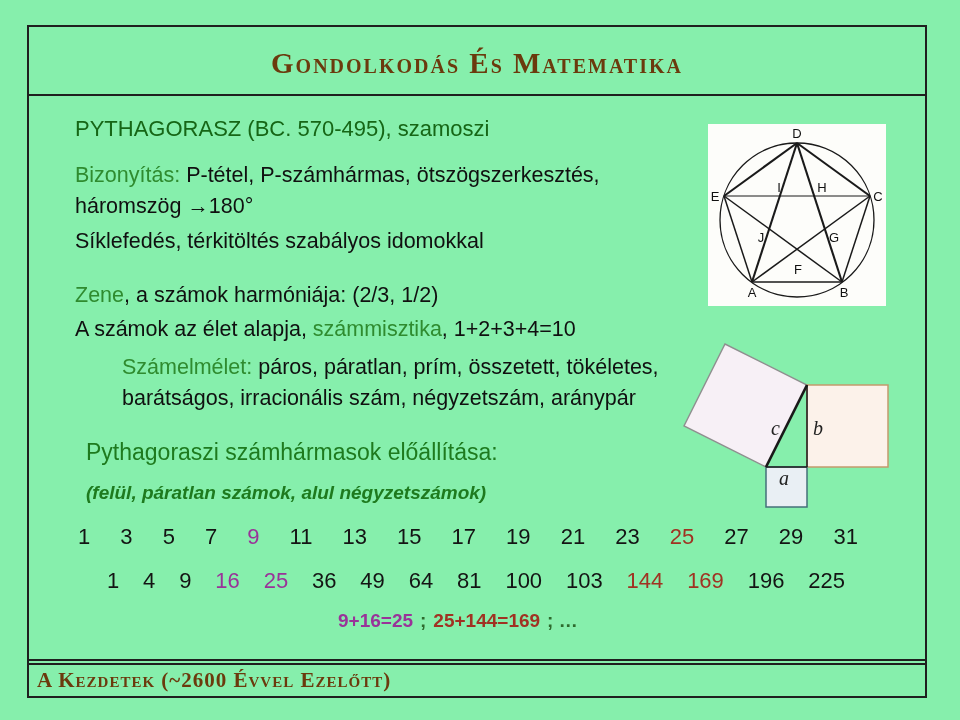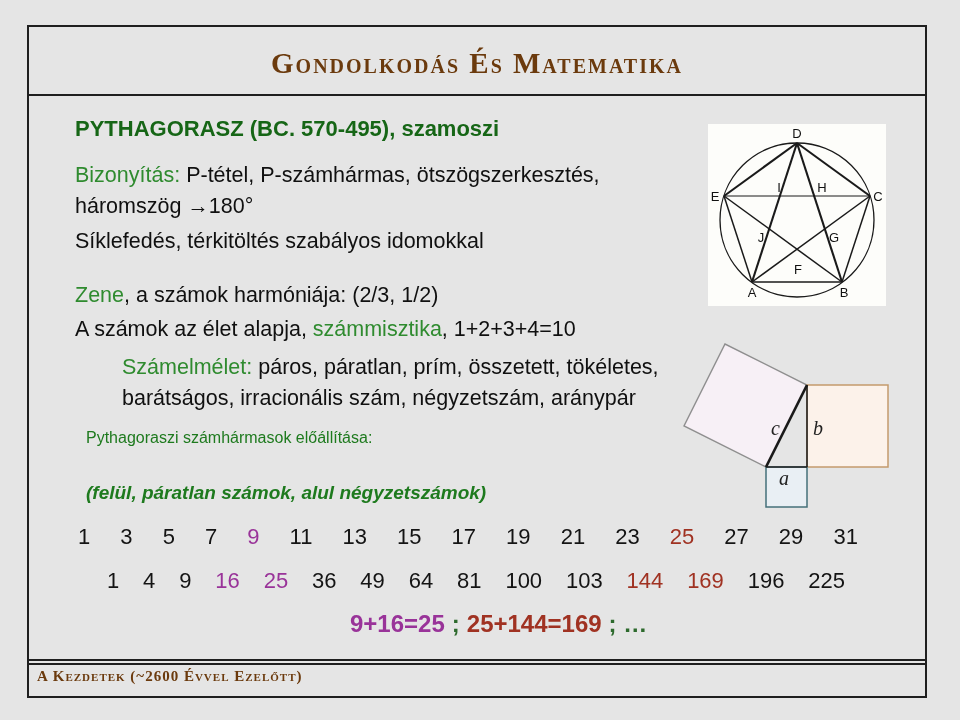--- a/index.html
+++ b/index.html
@@ -1,75 +1,75 @@
 <!DOCTYPE html>
 <html><head>
 <meta charset="utf-8">
 <style>
   html,body { margin:0; padding:0; }
   body { width:960px; height:720px; }
   .slide {
     position:relative; width:960px; height:720px;
-    background:#e5e5e5; overflow:hidden;
+    background:#86efac; overflow:hidden;
     font-family:"Liberation Sans", sans-serif;
   }
   .frame {
     position:absolute; left:27px; top:25px; width:900px; height:673px;
     box-sizing:border-box; border:2px solid #1f1f1f;
   }
   .hline { position:absolute; left:27px; width:900px; height:2px; background:#1f1f1f; }
   .title-sep { top:94px; }
   .footer-sep1 { top:659px; }
   .footer-sep2 { top:663px; }
 
   .slide-title {
     position:absolute; left:27px; top:47px; width:900px; text-align:center;
     font-family:"Liberation Serif", serif; font-variant:small-caps; font-weight:bold;
     font-size:29px; letter-spacing:2px; color:#6b3a0d; white-space:nowrap;
   }
 
   .h1 {
     position:absolute; left:75px; top:116px;
-    font-size:22px; font-weight:bold; color:#166616; white-space:nowrap;text-align:center;
+    font-size:22px; font-weight:normal; color:#166616; white-space:nowrap;text-align:center;
   }
   .para { position:absolute; left:75px; font-size:21.5px; color:#101010; line-height:31px; }
   .p-bizonyitas { top:160px; }
   .p-siklefedes { top:226px; }
   .p-zene { top:280px; }
   .p-szamok { top:314px; }
   .p-szamelmelet { top:352px;margin-left:47px; }
   .green { color:#2f8b2f; }
 
   .triples-heading {
-    position:absolute; left:86px; top:429px;
-    font-size:16px; color:#1e7a1e; white-space:nowrap;
+    position:absolute; left:86px; top:439px;
+    font-size:23px; color:#1e7a1e; white-space:nowrap;
   }
   .triples-note {
     position:absolute; left:86px; top:482px;
     font-size:19px; font-weight:bold; font-style:italic; color:#1e7a1e; white-space:nowrap;
   }
   .num-row {
     position:absolute; display:flex; justify-content:space-between;
     font-size:22px; color:#141414;
   }
   .row-odd { left:78px; top:524px; width:780px; }
   .row-square { left:107px; top:568px; width:738px; }
   .purple { color:#993399; }
   .red { color:#a03222; }
 
   .equation {
-    position:absolute; left:350px; top:610px;
-    font-size:24px; font-weight:bold; color:#2d6a2d; white-space:nowrap;
+    position:absolute; left:338px; top:610px;
+    font-size:19px; font-weight:bold; color:#2d6a2d; white-space:nowrap;
   }
   .equation .sep { margin:0 7px; }
 
   .footer-text {
     position:absolute; top:668px;
     font-family:"Liberation Serif", serif; font-variant:small-caps; font-weight:bold;
-    font-size:15px; letter-spacing:1px; color:#6b3a0d; white-space:nowrap;
+    font-size:21px; letter-spacing:1px; color:#6b3a0d; white-space:nowrap;
   }
   .footer-left { left:37px; }
   .footer-right { right:44px; }
 
   .pentagram-box {
     position:absolute; left:708px; top:124px; width:178px; height:182px;
     background:#fdfdfa;
   }
   .pentagram-box svg, .pyth-fig svg { display:block; }
   .pentagram-label {

